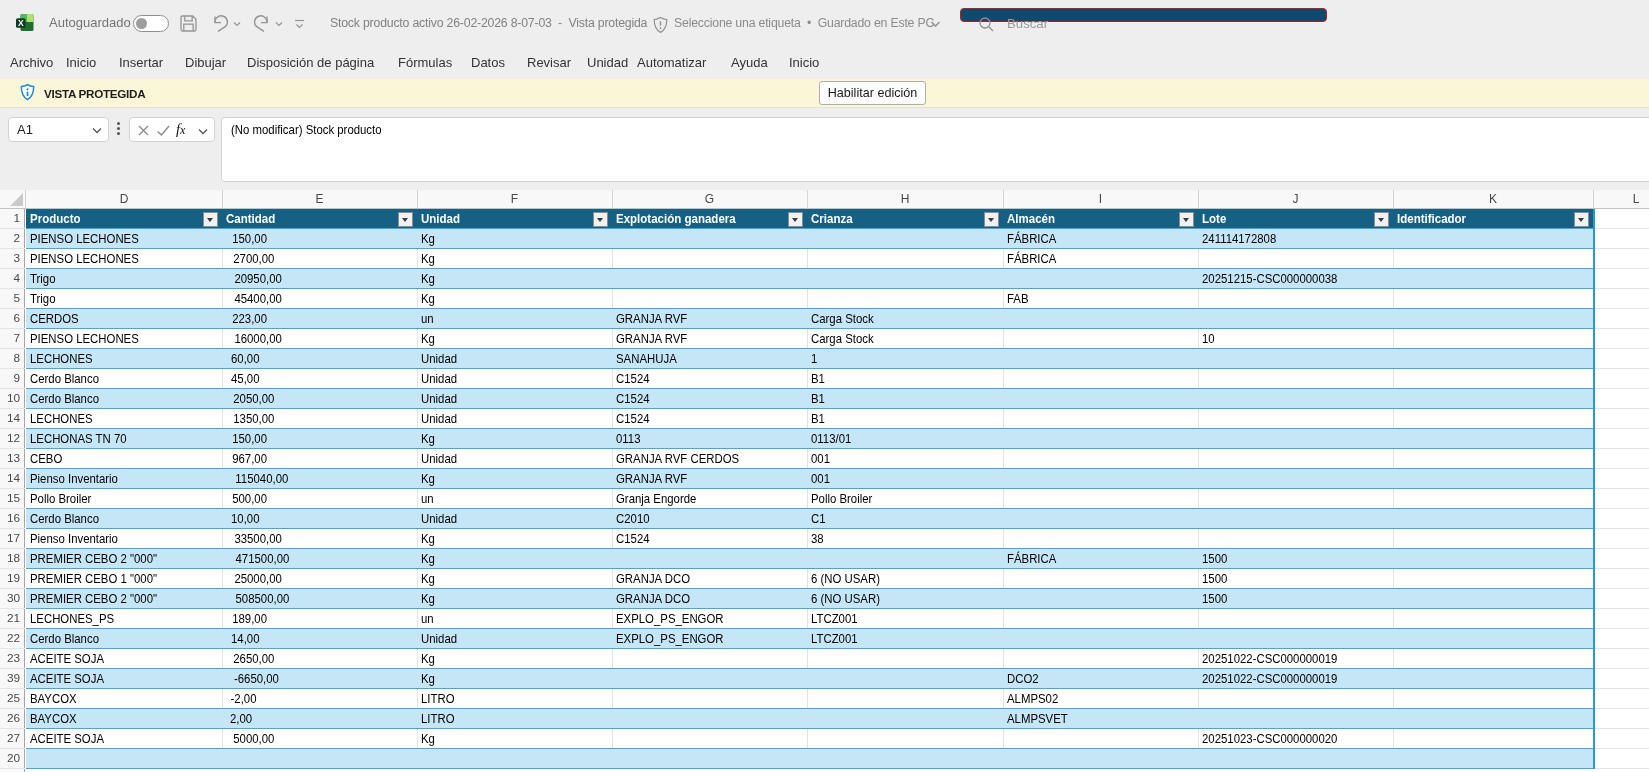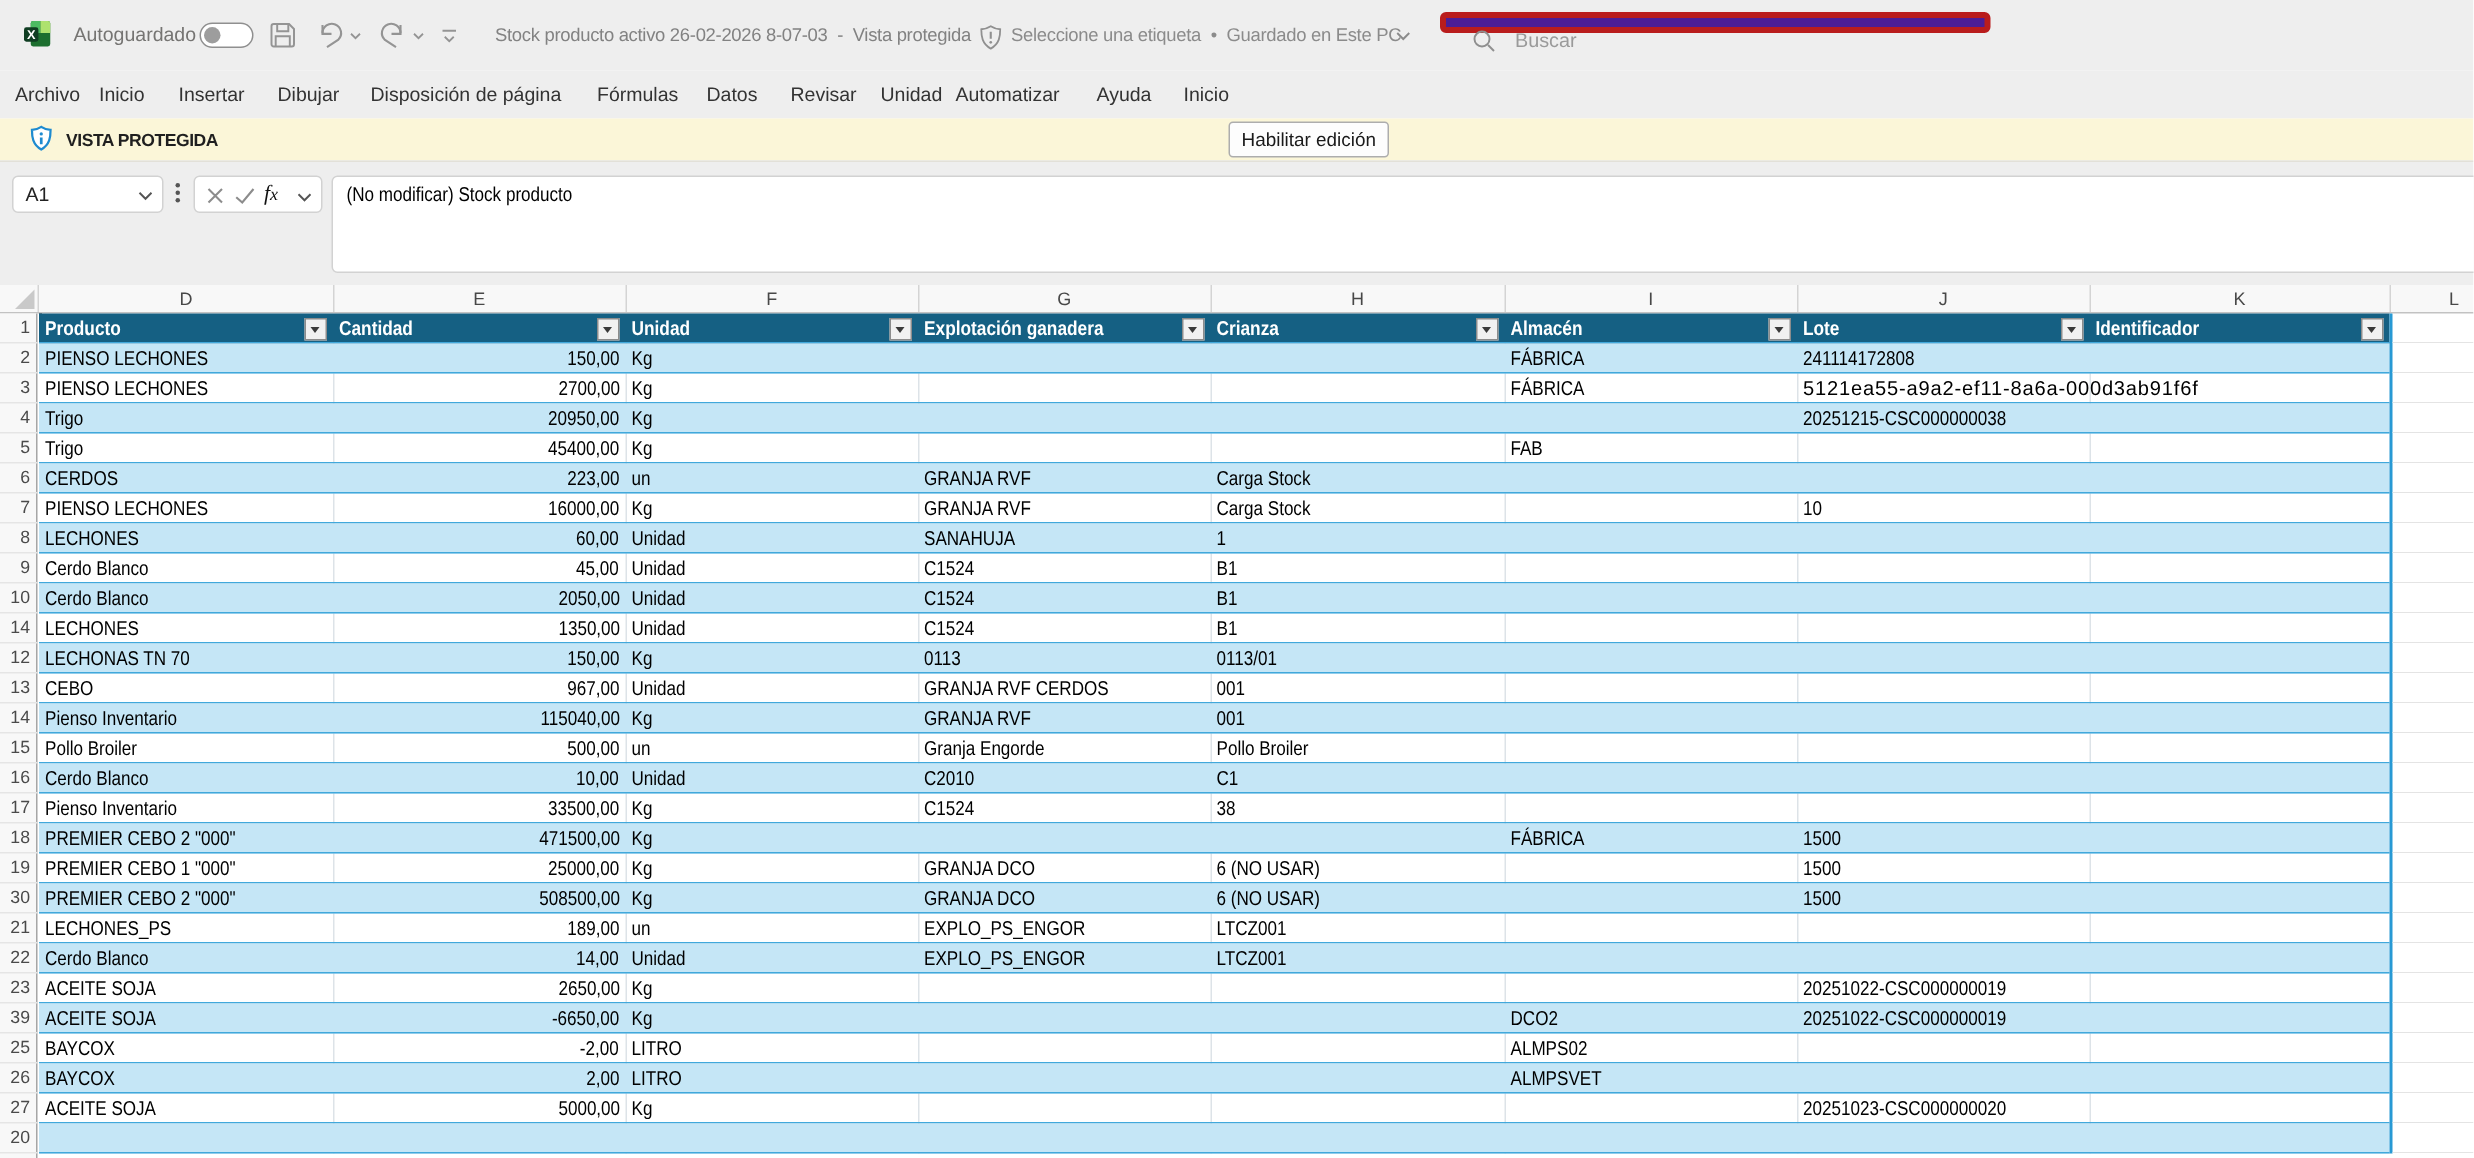--- a/index.html
+++ b/index.html
@@ -19,21 +19,21 @@
 .cline{position:absolute;top:190px;height:18px;width:1px;background:#d4d4d4}
 #rowstrip{left:0;top:209px;width:25px;height:563px;background:#f8f8f8;border-right:1px solid #a6a6a6}
 .rownum{position:absolute;width:25px;height:20px;font-size:11.8px;color:#4a4a4a;text-align:right;line-height:19px;border-bottom:1px solid #e5e5e5;padding-right:5px}
 
 .vline{position:absolute;width:1px;background:#dde3e8}
 .trow{position:absolute;left:26px;width:1567px;height:20px;border-bottom:1px solid #41a8db}
 .trow.blue{background:#c5e6f6}
 .thead{position:absolute;left:26px;width:1567px;height:20px;background:#156083;border-bottom:1px solid #41a8db}
 .hcell{position:absolute;top:0;height:19px;line-height:19px;color:#fff;font-weight:bold;font-size:13.4px;white-space:nowrap;padding-left:4px}
 .cell{position:absolute;top:0;height:19px;line-height:19px;font-size:13.4px;color:#000;white-space:nowrap;padding:0 4px}
-.cr{text-align:right}
+.cr{text-align:left}
 .tx{display:inline-block;transform:scaleX(.85);transform-origin:0 50%;letter-spacing:0}
 .txr{display:inline-block;transform:scaleX(.85);transform-origin:100% 50%}
 .txw{display:inline-block;letter-spacing:.55px}
 .fbtn{position:absolute;width:15px;height:15px;background:#f1f1f1;border:1px solid #8c8c8c;top:212px}
 .fbtn::after{content:"";position:absolute;left:3px;top:5px;border-left:3.5px solid transparent;border-right:3.5px solid transparent;border-top:4.5px solid #3a3a3a}
 #tblright{left:1593px;top:209px;width:2px;height:560px;background:#2899d4}
 #Larea{left:1595px;top:209px;width:54px;height:560px;background:#fff}
 </style></head><body>
 <div class="abs" id="titlebar">
     <svg class="abs" style="left:16px;top:13px" width="18" height="19" viewBox="0 0 18 19">
@@ -73,21 +73,21 @@
     <div class="abs" style="left:330px;top:16px;font-size:12.3px;letter-spacing:-0.2px;color:#828282;white-space:nowrap">Stock producto activo 26-02-2026 8-07-03&nbsp;&nbsp;-&nbsp;&nbsp;Vista protegida</div>
     <svg class="abs" style="left:652px;top:16px" width="17" height="18" viewBox="0 0 17 18" fill="none" stroke="#909090" stroke-width="1.2">
 <path d="M8.5 1.5 C6.5 2.8 4.4 3.4 2.2 3.5 C2.2 8 2.6 13.2 8.5 16.4 C14.4 13.2 14.8 8 14.8 3.5 C12.6 3.4 10.5 2.8 8.5 1.5 z"></path>
 <path d="M8.5 5.2 v4.6" stroke-width="1.4"></path>
       <circle cx="8.5" cy="12.2" r="0.9" fill="#909090" stroke="none"></circle>
 </svg>
     <div class="abs" style="left:674px;top:16px;font-size:12.3px;letter-spacing:-0.2px;color:#8b8b8b;white-space:nowrap">Seleccione una etiqueta&nbsp;&nbsp;•&nbsp;&nbsp;Guardado en Este PC</div>
     <svg class="abs" style="left:929px;top:20px" width="13" height="9" viewBox="0 0 13 9" fill="none" stroke="#8b8b8b" stroke-width="1.3">
 <path d="M2.5 2 L6.5 6 L10.5 2"></path>
     </svg>
-    <div class="abs" style="left:960px;top:8px;width:367px;height:14px;background:#4c1d95;border:4px solid #b91c1c;border-radius:4px">
+    <div class="abs" style="left:960px;top:8px;width:367px;height:14px;background:#0c4a6e;border:1px solid #b91c1c;border-radius:4px">
       <svg class="abs" style="left:17px;top:7px" width="17" height="17" viewBox="0 0 17 17" fill="none" stroke="#8f8f8f" stroke-width="1.3">
 <circle cx="7" cy="7" r="5"></circle>
         <path d="M11 11 L15 15"></path>
       </svg>
       <div class="abs" style="left:46px;top:7px;font-size:13.2px;color:#9a9a9a">Buscar</div>
     </div>
   </div>
 <div class="abs" id="menubar">
     <div class="menu-item" style="left:10px">Archivo</div>
     <div class="menu-item" style="left:66px">Inicio</div>
@@ -216,21 +216,20 @@
     <div class="cell cr" style="left:196px;width:195px"><span class="txr">150,00</span></div>
     <div class="cell" style="left:391px"><span class="tx">Kg</span></div>
     <div class="cell" style="left:977px"><span class="tx">FÁBRICA</span></div>
     <div class="cell" style="left:1172px"><span class="tx">241114172808</span></div>
   </div>
 <div class="trow" style="top:249px">
     <div class="cell" style="left:0px"><span class="tx">PIENSO LECHONES</span></div>
     <div class="cell cr" style="left:196px;width:195px"><span class="txr">2700,00</span></div>
     <div class="cell" style="left:391px"><span class="tx">Kg</span></div>
     <div class="cell" style="left:977px"><span class="tx">FÁBRICA</span></div>
-    <div class="cell" style="left:1172px"><span class="txw">5121ea55-a9a2-ef11-8a6a-000d3ab91f6f</span></div>
   </div>
 <div class="trow blue" style="top:269px">
     <div class="cell" style="left:0px"><span class="tx">Trigo</span></div>
     <div class="cell cr" style="left:196px;width:195px"><span class="txr">20950,00</span></div>
     <div class="cell" style="left:391px"><span class="tx">Kg</span></div>
     <div class="cell" style="left:1172px"><span class="tx">20251215-CSC000000038</span></div>
   </div>
 <div class="trow" style="top:289px">
     <div class="cell" style="left:0px"><span class="tx">Trigo</span></div>
     <div class="cell cr" style="left:196px;width:195px"><span class="txr">45400,00</span></div>

